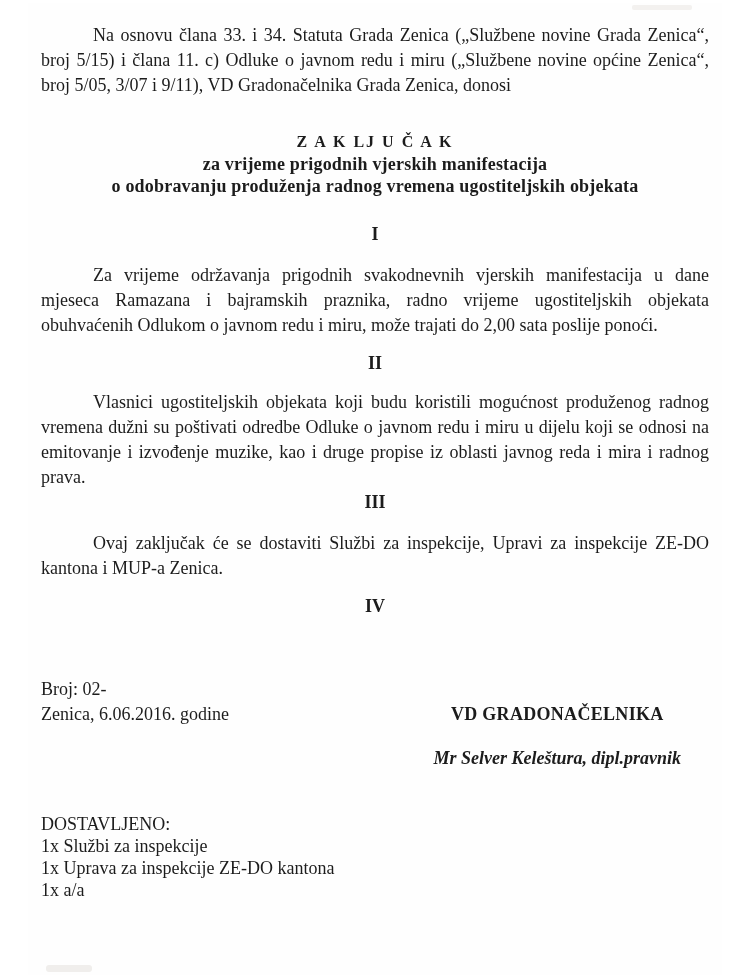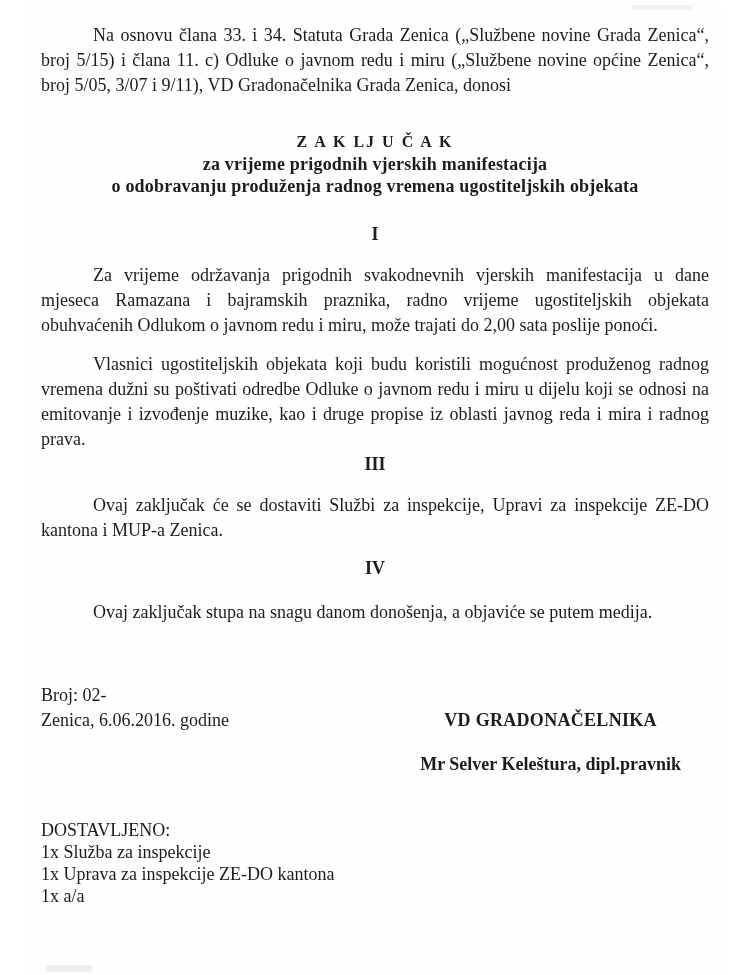--- a/index.html
+++ b/index.html
@@ -74,20 +74,21 @@
     font-weight: bold;
   }
   .sig-title {
     line-height: 25px;
     letter-spacing: 0.3px;
     font-family: Liberation Serif, serif;
   }
   .sig-name {
     margin-top: 19px;
     line-height: 25px;
+    font-style: italic;
   }
   .distribution {
     margin-top: 42px;
     line-height: 22px;
   }
   .distribution div { line-height: 22px; }
   .scan-smudge {
     position: absolute;
     left: 18px;
     bottom: 6px;
@@ -115,42 +116,42 @@
 
   <div class="title-block">
     <p class="doc-title">Z A K LJ U Č A K</p>
     <p class="doc-subtitle">za vrijeme prigodnih vjerskih manifestacija</p>
     <p class="doc-subtitle">o odobravanju produženja radnog vremena ugostiteljskih objekata</p>
   </div>
 
   <div class="numeral numeral-1">I</div>
   <p class="body-par par-1">Za vrijeme održavanja prigodnih svakodnevnih vjerskih manifestacija u dane mjeseca Ramazana i bajramskih praznika, radno vrijeme ugostiteljskih objekata obuhvaćenih Odlukom o javnom redu i miru, može trajati do 2,00 sata poslije ponoći.</p>
 
+  <div class="numeral numeral-2">II</div>
   <p class="body-par par-2">Vlasnici ugostiteljskih objekata koji budu koristili mogućnost produženog radnog vremena dužni su poštivati odredbe Odluke o javnom redu i miru u dijelu koji se odnosi na emitovanje i izvođenje muzike, kao i druge propise iz oblasti javnog reda i mira i radnog prava.</p>
 
   <div class="numeral numeral-3">III</div>
   <p class="body-par par-3">Ovaj zaključak će se dostaviti Službi za inspekcije, Upravi za inspekcije ZE-DO kantona i MUP-a Zenica.</p>
 
   <div class="numeral numeral-4">IV</div>
-  <p class="body-par par-4">Ovaj zaključak stupa na snagu danom donošenja, a objaviće se putem medija.</p>
 
   <div class="footer-row">
     <div class="footer-left">
       <div>Broj: 02-</div>
       <div>Zenica, 6.06.2016. godine</div>
     </div>
     <div class="footer-right">
       <div class="sig-title">VD GRADONAČELNIKA</div>
       <div class="sig-name">Mr Selver Keleštura, dipl.pravnik</div>
     </div>
   </div>
 
   <div class="distribution">
     <div>DOSTAVLJENO:</div>
-    <div>1x Služba za inspekcije</div>
+    <div>1x Službi za inspekcije</div>
     <div>1x Uprava za inspekcije ZE-DO kantona</div>
     <div>1x a/a</div>
   </div>
 
   <div class="scan-smudge"></div>
   <div class="scan-smudge-top"></div>
 
 </div>
 
 </body></html>

